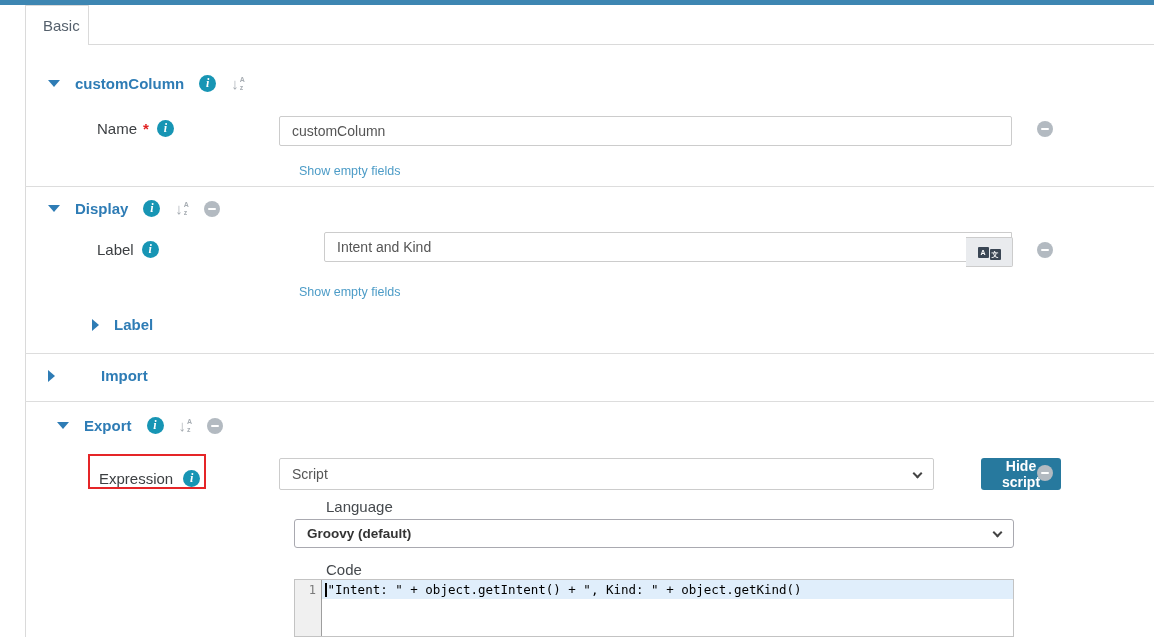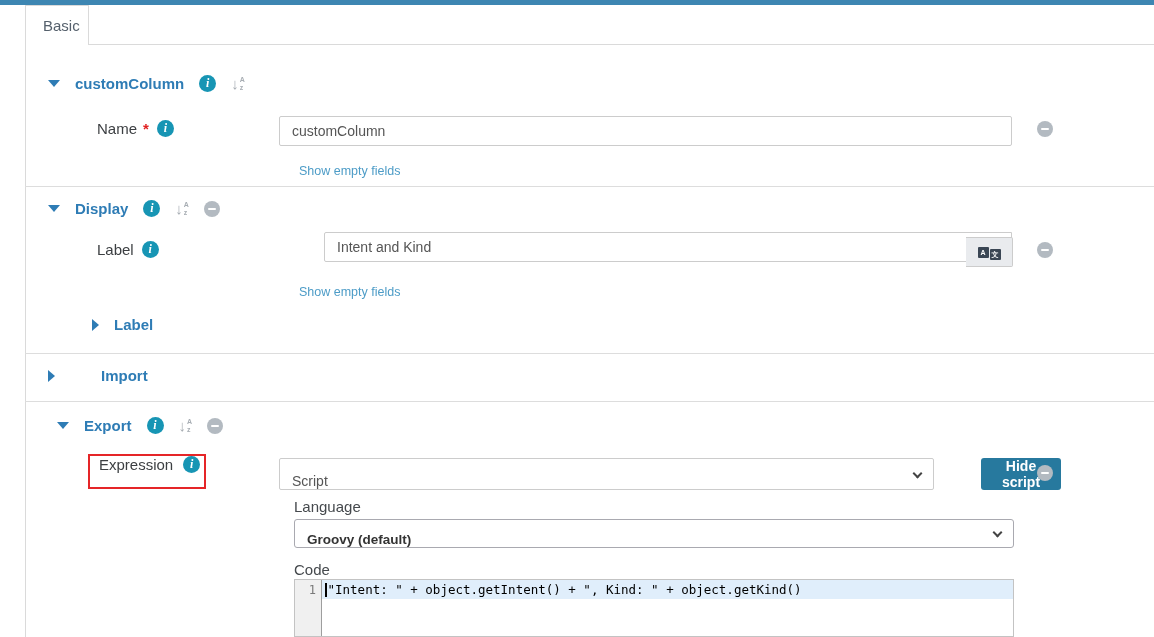--- a/index.html
+++ b/index.html
@@ -40,33 +40,33 @@
                 padding:0 12px; outline:none; }
 
   .link { position:absolute; font-size:12.5px; color:#4d9cc7; cursor:pointer; }
 
   .translate-btn { position:absolute; width:47px; height:30px; background:#e9ebee; border:1px solid #ccc;
                    border-left:none; border-radius:0 2px 2px 0; display:flex; align-items:center; justify-content:center; cursor:pointer; }
   .tr-sq { background:#3a4654; color:#fff; font-size:7px; font-weight:bold; width:11px; height:11px;
            display:flex; align-items:center; justify-content:center; border-radius:1px; }
   .tr-sq.second { margin-left:1px; margin-top:5px; }
 
-  .red-annotation { position:absolute; border:2px solid #e52528; display:flex; align-items:flex-start; gap:10px; padding-left:9px; }
+  .red-annotation { position:absolute; border:2px solid #e52528; display:flex; align-items:flex-end; gap:10px; padding-left:9px; }
   .red-annotation .lbl { font-size:15px; color:#3c3f42; }
 
   .select-box { position:absolute; height:32px; border:1px solid #ccc; border-radius:2px; background:#fff;
-                display:flex; align-items:flex-end; padding:0 12px; font-size:14px; color:#555; cursor:pointer; }
+                display:flex; align-items:center; padding:0 12px; font-size:14px; color:#555; cursor:pointer; }
   .select-box .chev { position:absolute; right:12px; top:11px; width:7px; height:7px;
                       border-right:2px solid #444; border-bottom:2px solid #444; transform:rotate(45deg); }
   .select-box.native { border:1px solid #a9a9b0; border-radius:3px; font-size:13.5px; color:#333; }
 
   .primary-btn { position:absolute; height:32px; background:#27799e; color:#fff; border:none; border-radius:3px;
                  font-family:"Liberation Sans",sans-serif; font-size:14px; font-weight:bold; cursor:pointer; padding:0 12px;margin-left:47px; }
 
-  .sub-label { position:absolute; font-size:15px; color:#45494d; }
+  .sub-label { position:absolute; font-size:15px; color:#45494d;margin-left:32px; }
 
   .code-editor { position:absolute; border:1px solid #c3c3c3; background:#fff; display:flex; overflow:hidden; }
   .gutter { width:27px; background:#f0f0f0; border-right:1px solid #9e9e9e; flex:0 0 auto; }
   .gutter-num { height:19px; display:flex; align-items:center; justify-content:flex-end; padding-right:5px;
                 font-family:"DejaVu Sans Mono",monospace; font-size:12px; color:#7a7a7a; }
   .code-area { flex:1; cursor:text; }
   .code-line-active { height:19px; background:#e0eefb; display:flex; align-items:center; padding-left:3px;
                       font-family:"DejaVu Sans Mono",monospace; font-size:12.5px; color:#000; white-space:pre; }
   .cursor-bar { display:inline-block; width:1.5px; height:14px; background:#000; margin-right:1px; }
 </style>

